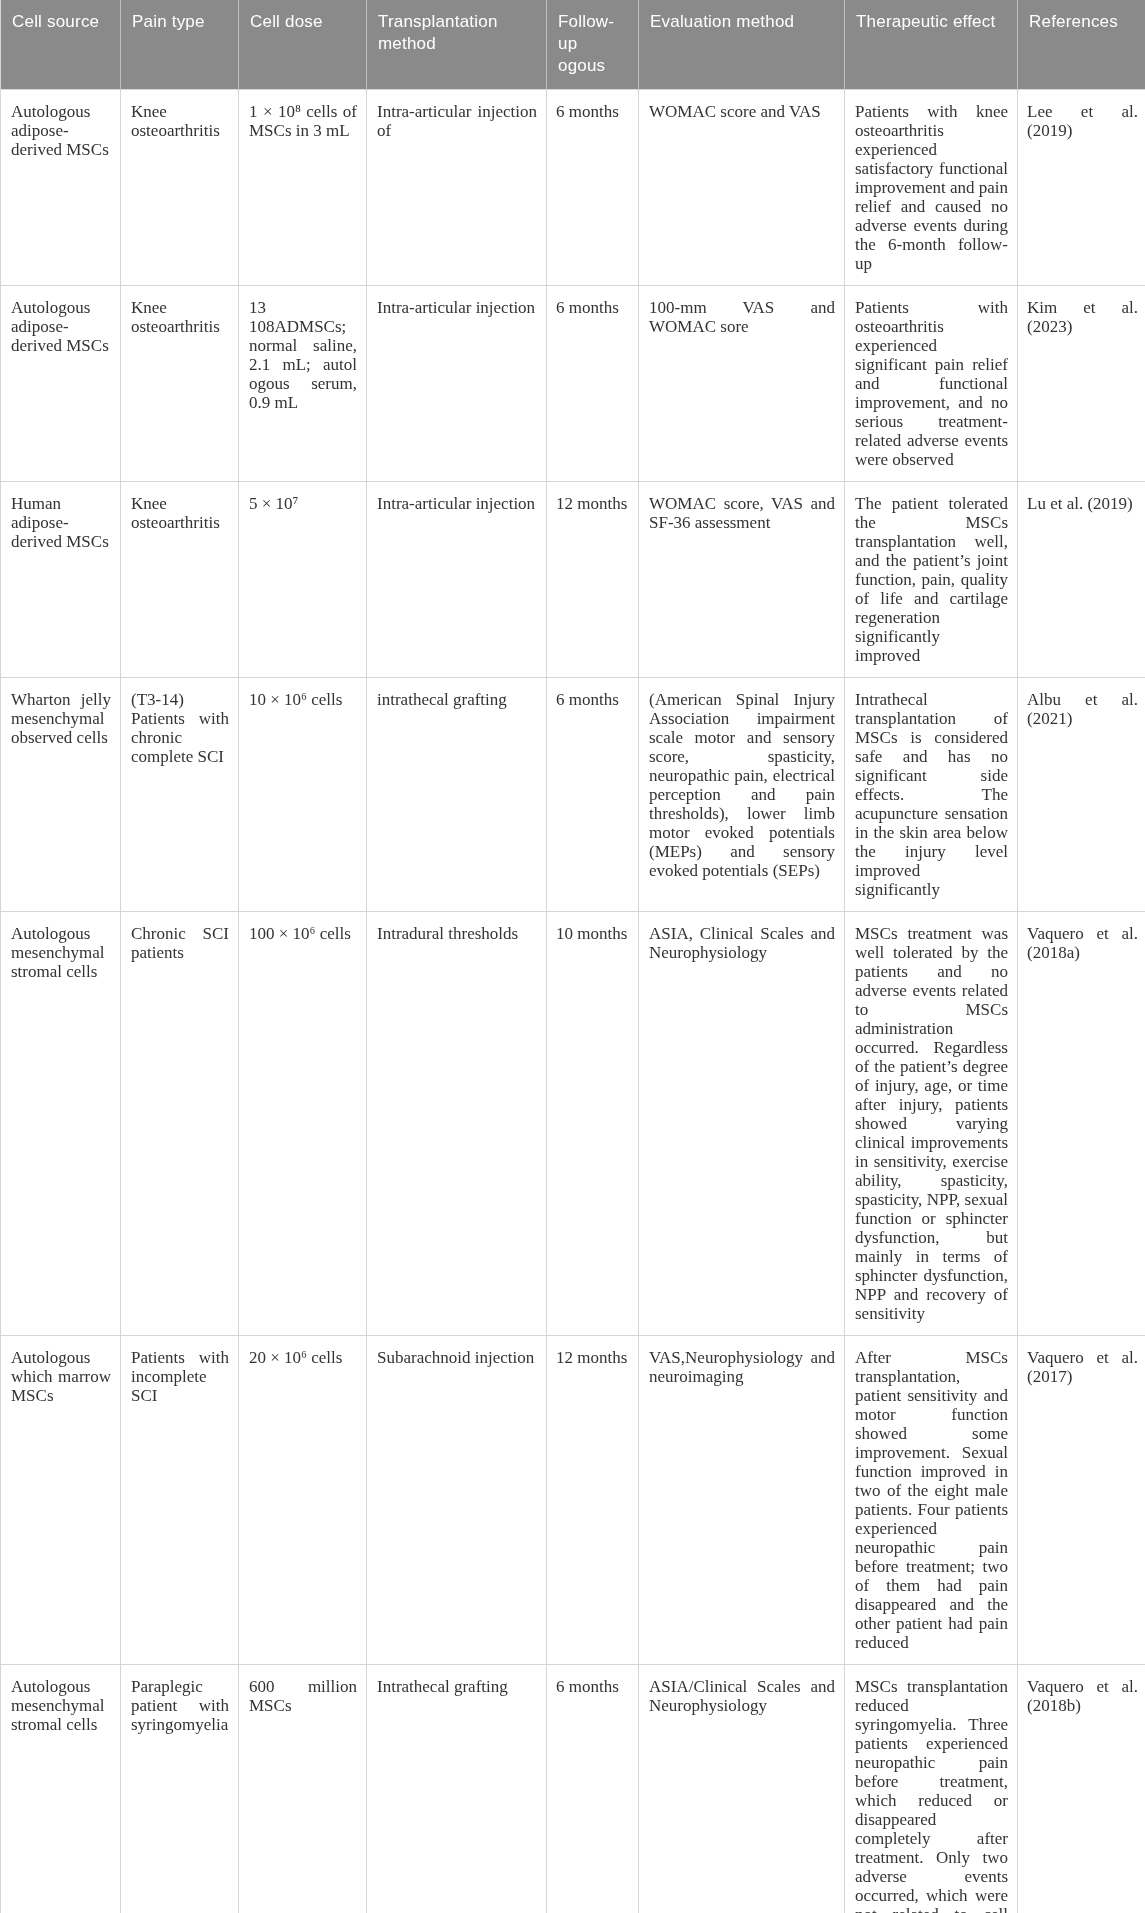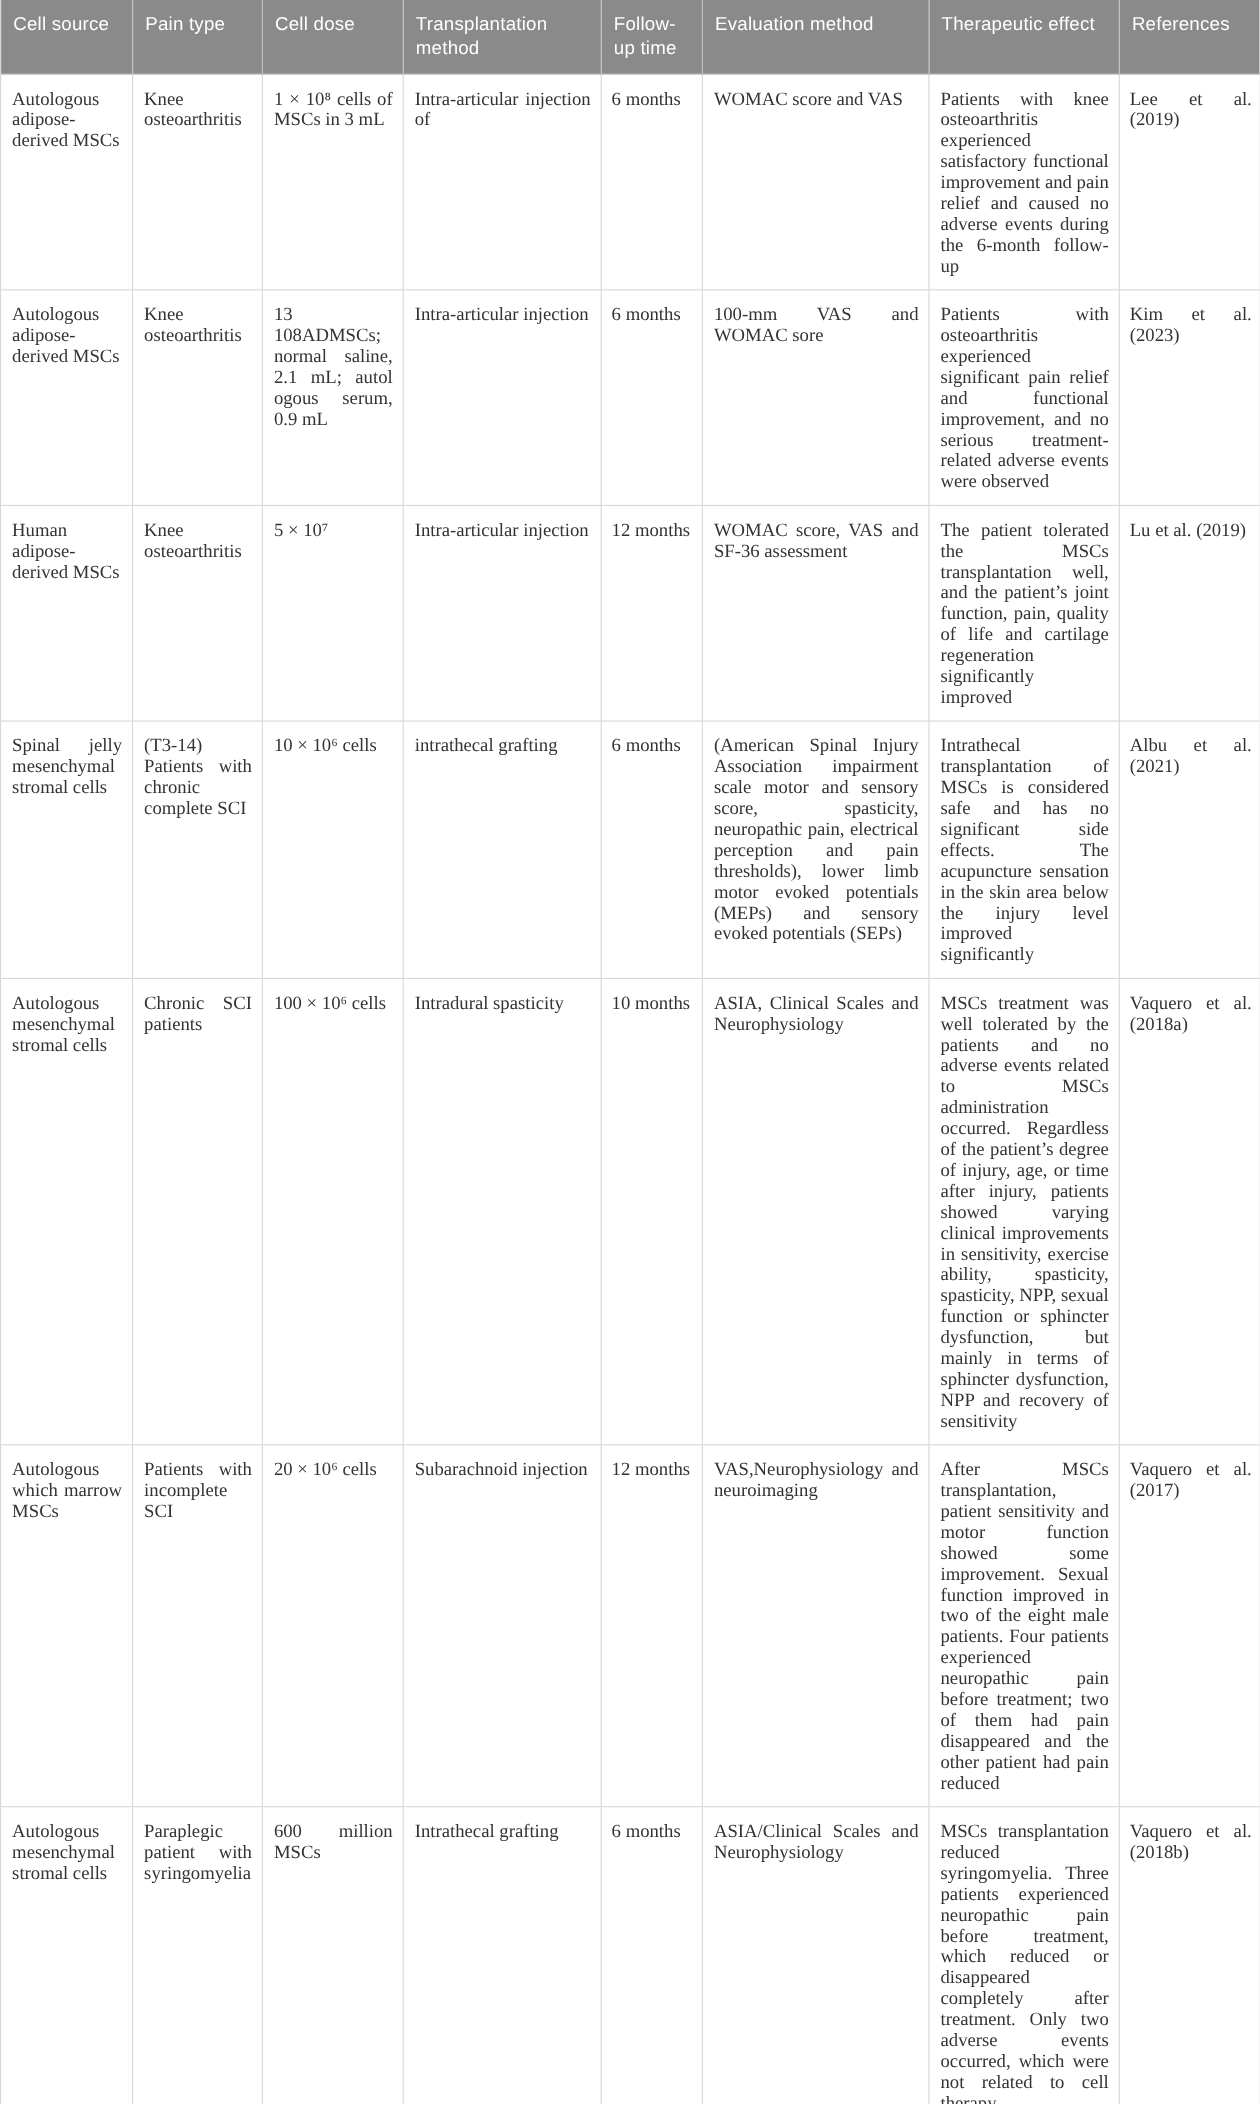--- a/index.html
+++ b/index.html
@@ -61,21 +61,21 @@
       <col style="width:206px">
       <col style="width:173px">
       <col style="width:128px">
   </colgroup>
   <thead>
     <tr>
       <th>Cell source</th>
       <th>Pain type</th>
       <th>Cell dose</th>
       <th>Transplantation method</th>
-      <th>Follow-up time</th>
+      <th>Follow-up ogous</th>
       <th>Evaluation method</th>
       <th>Therapeutic effect</th>
       <th>References</th>
     </tr>
   </thead>
   <tbody>
     <tr>
       <td class="c-source">Autologous adipose-derived MSCs</td>
       <td class="c-pain">Knee osteoarthritis</td>
       <td class="c-dose">1 × 10⁸ cells of MSCs in 3 mL</td>
@@ -99,34 +99,34 @@
       <td class="c-source">Human adipose-derived MSCs</td>
       <td class="c-pain">Knee osteoarthritis</td>
       <td class="c-dose">5 × 10⁷</td>
       <td class="c-method">Intra-articular injection</td>
       <td class="c-followup">12 months</td>
       <td class="c-eval">WOMAC score, VAS and SF-36 assessment</td>
       <td class="c-effect">The patient tolerated the MSCs transplantation well, and the patient’s joint function, pain, quality of life and cartilage regeneration significantly improved</td>
       <td class="c-ref">Lu et al. (2019)</td>
     </tr>
     <tr>
-      <td class="c-source">Spinal jelly mesenchymal stromal cells</td>
+      <td class="c-source">Wharton jelly mesenchymal observed cells</td>
       <td class="c-pain">(T3-14) Patients with chronic complete SCI</td>
       <td class="c-dose">10 × 10⁶ cells</td>
       <td class="c-method">intrathecal grafting</td>
       <td class="c-followup">6 months</td>
       <td class="c-eval">(American Spinal Injury Association impairment scale motor and sensory score, spasticity, neuropathic pain, electrical perception and pain thresholds), lower limb motor evoked potentials (MEPs) and sensory evoked potentials (SEPs)</td>
       <td class="c-effect">Intrathecal transplantation of MSCs is considered safe and has no significant side effects. The acupuncture sensation in the skin area below the injury level improved significantly</td>
       <td class="c-ref">Albu et al. (2021)</td>
     </tr>
     <tr>
       <td class="c-source">Autologous mesenchymal stromal cells</td>
       <td class="c-pain">Chronic SCI patients</td>
       <td class="c-dose">100 × 10⁶ cells</td>
-      <td class="c-method">Intradural spasticity</td>
+      <td class="c-method">Intradural thresholds</td>
       <td class="c-followup">10 months</td>
       <td class="c-eval">ASIA, Clinical Scales and Neurophysiology</td>
       <td class="c-effect">MSCs treatment was well tolerated by the patients and no adverse events related to MSCs administration occurred. Regardless of the patient’s degree of injury, age, or time after injury, patients showed varying clinical improvements in sensitivity, exercise ability, spasticity, spasticity, NPP, sexual function or sphincter dysfunction, but mainly in terms of sphincter dysfunction, NPP and recovery of sensitivity</td>
       <td class="c-ref">Vaquero et al. (2018a)</td>
     </tr>
     <tr>
       <td class="c-source">Autologous which marrow MSCs</td>
       <td class="c-pain">Patients with incomplete SCI</td>
       <td class="c-dose">20 × 10⁶ cells</td>
       <td class="c-method">Subarachnoid injection</td>

